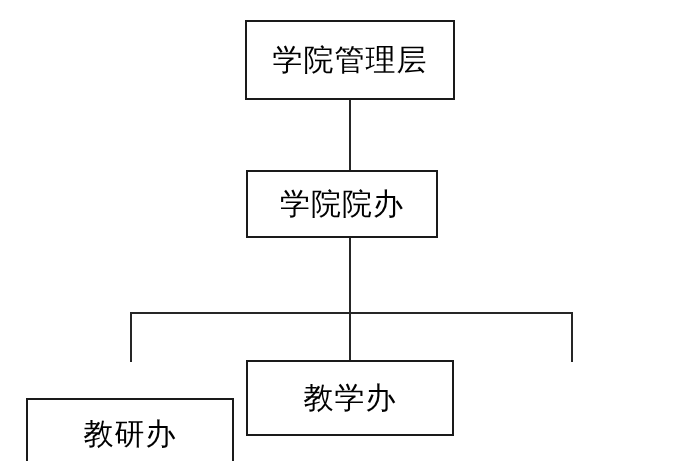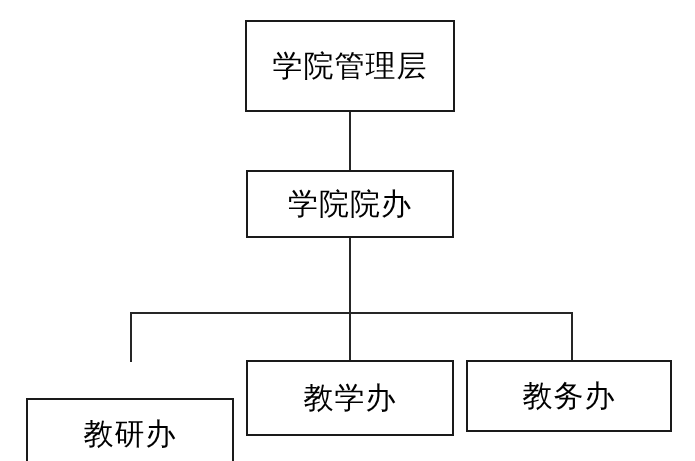--- a/index.html
+++ b/index.html
@@ -31,22 +31,22 @@
   .node-label {
     font-family: "Liberation Serif", "DejaVu Serif", serif;
     font-size: 30px;
     line-height: 1;
     color: #000000;
     letter-spacing: 1px;
     white-space: nowrap;
     user-select: none;
   }
   
-  #node-top        { left: 245px; top: 20px;  width: 210px; height: 92px; }
-  #node-office     { left: 246px; top: 170px; width: 208px; height: 68px; }
+  #node-top        { left: 245px; top: 20px;  width: 210px; height: 80px; }
+  #node-office     { left: 246px; top: 170px; width: 192px; height: 68px; }
   #node-child-0    { left: 26px;  top: 360px; width: 208px; height: 72px; margin-top: 38px; }
   #node-child-1    { left: 246px; top: 360px; width: 208px; height: 76px; }
   #node-child-2    { left: 466px; top: 360px; width: 206px; height: 72px; }
 
   
   .conn {
     position: absolute;
     background: #262626;
     z-index: 1;
   }
@@ -81,17 +81,14 @@
   </div>
 
   <div class="node" id="node-child-0">
     <span class="node-label">教研办</span>
   </div>
 
   <div class="node" id="node-child-1">
     <span class="node-label">教学办</span>
   </div>
 
-  <div class="node" id="node-child-2">
-    <span class="node-label">教务办</span>
-  </div>
 
 </div>
 
 </body></html>

